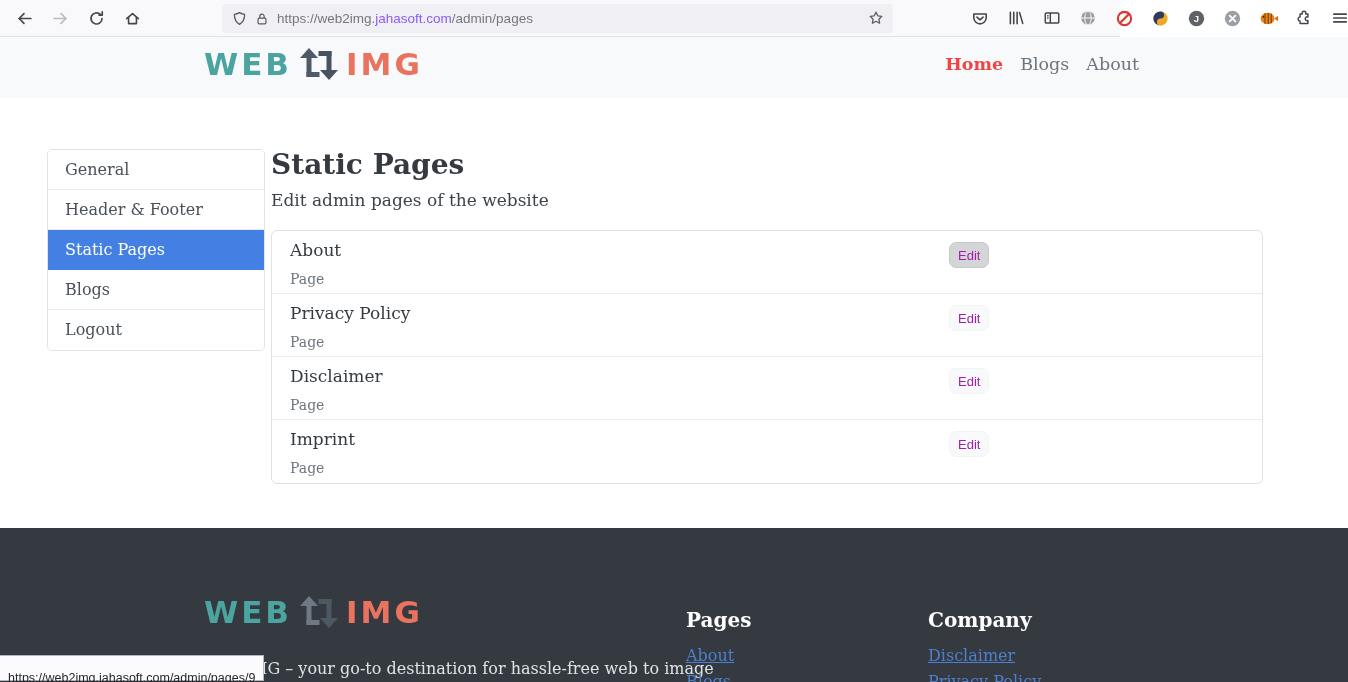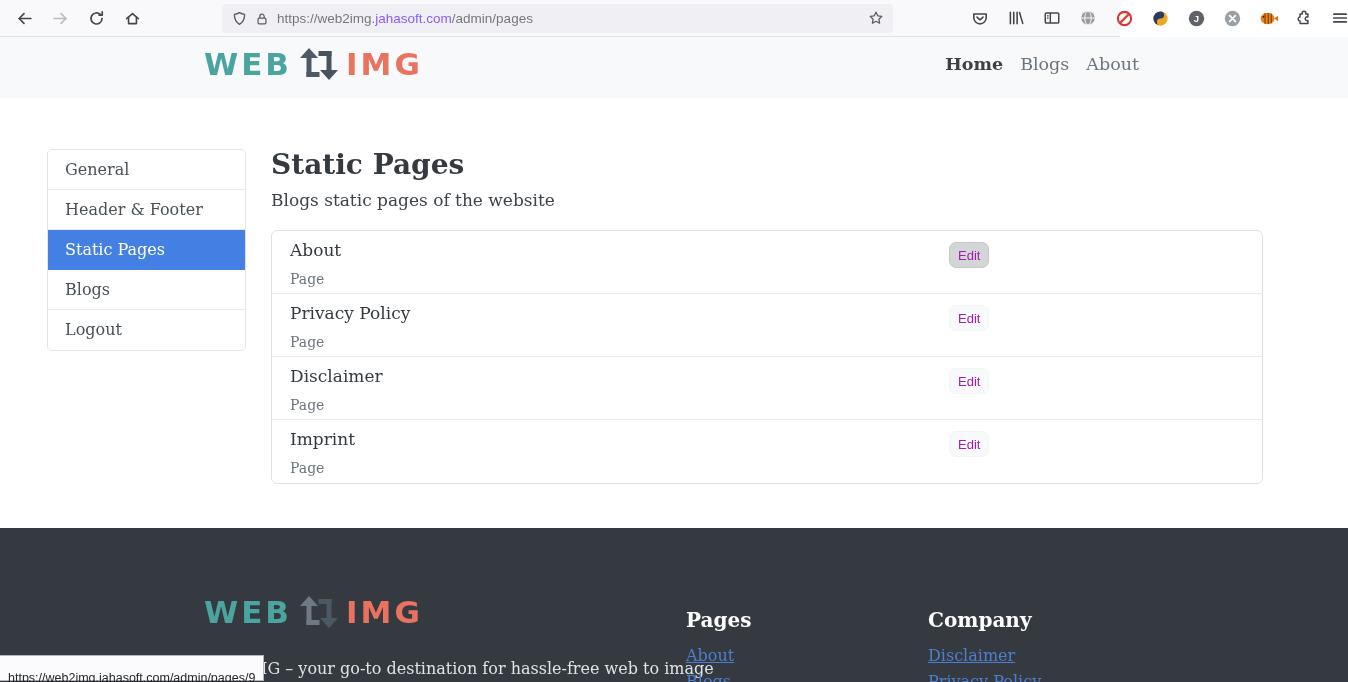--- a/index.html
+++ b/index.html
@@ -29,24 +29,24 @@
   .site-header { position:absolute; top:37px; left:0; width:1348px; height:61px; background:#f8f9fa; }
   .logo { display:flex; align-items:center; font-family:"DejaVu Sans", sans-serif;
           font-weight:bold; letter-spacing:3px; }
   .logo .web { color:#4BA4A0; }
   .logo .img { color:#E9735F; }
   .logo svg { margin:0 5px; }
   .hdr-logo { position:absolute; left:204px; top:9px; font-size:31px; }
   .hdr-logo .a1 { fill:#4e5b67; } .hdr-logo .a2 { fill:#47545f; }
   .site-nav { position:absolute; right:209px; top:17px; display:flex; gap:17px; font-size:17.5px; }
   .site-nav a { color:#6c757d; text-decoration:none; cursor:pointer; }
-  .site-nav a.active { color:#404040; font-weight:bold; }
-
-  
-  .sidebar { position:absolute; left:47px; top:149px; width:199px; background:#fff;
+  .site-nav a.active { color:#ef4444; font-weight:bold; }
+
+  
+  .sidebar { position:absolute; left:47px; top:149px; width:218px; background:#fff;
              border:1px solid #e1e4e8; border-radius:5px; overflow:hidden; }
   .side-item { height:40px; line-height:40px; padding-left:17px; font-size:16px;
                color:#495057; border-bottom:1px solid #e8eaed; cursor:pointer; background:#fff; }
   .side-item:last-child { border-bottom:none; }
   .side-item.active { background:#4480E4; color:#fff; border-color:#4480E4; }
 
   
   .page-title { position:absolute; left:271px; top:148px; font-size:28px; font-weight:bold; color:#343a40; }
   .page-subtitle { position:absolute; left:271px; top:190px; font-size:17px; color:#3d434a; }
   .pages-card { position:absolute; left:271px; top:230px; width:992px; background:#fff;
@@ -229,21 +229,21 @@
 <div class="sidebar">
 
 <div class="side-item">General</div>
     <div class="side-item">Header &amp; Footer</div>
     <div class="side-item active">Static Pages</div>
     <div class="side-item">Blogs</div>
     <div class="side-item">Logout</div>
   </div>
 
 <h1 class="page-title">Static Pages</h1>
-<div class="page-subtitle">Blogs static pages of the website</div>
+<div class="page-subtitle">Edit admin pages of the website</div>
 
 <div class="pages-card">
 
     <div class="page-row">
       <div class="row-title">About</div>
       <div class="row-sub">Page</div>
       <button class="edit-btn hovered">Edit</button>
     </div>
 
     <div class="page-row">

